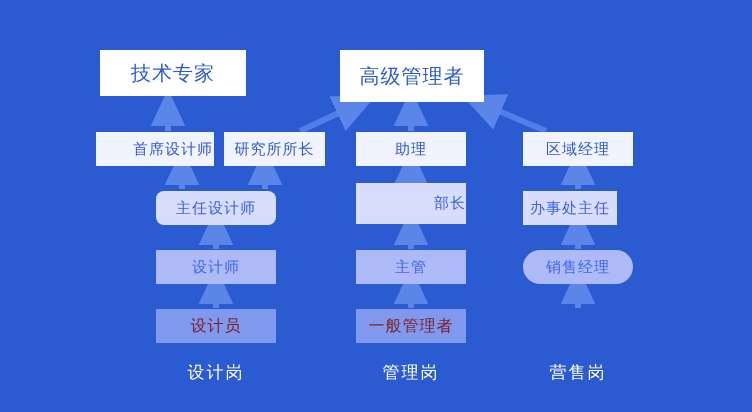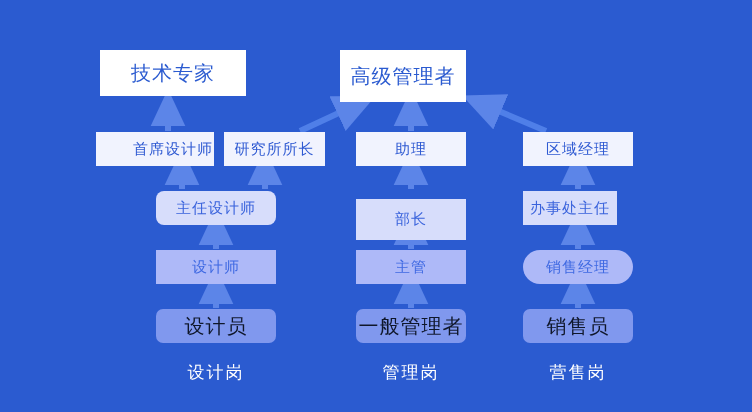--- a/index.html
+++ b/index.html
@@ -17,21 +17,21 @@
     box-sizing:border-box;
     white-space:nowrap;
     letter-spacing:1px;
   }
 
   
   .lv-top  { background:#FFFFFF; color:#2B5BD0; font-size:20px; }
   .lv-2    { background:#F1F3FE; color:#2F5AD2; font-size:15px; }
   .lv-3    { background:#D7DDFB; color:#3A63DC; font-size:15px; }
   .lv-4    { background:#AEB9F8; color:#3F69E2; font-size:15px;text-align:right; }
-  .lv-5    { background:#8098EE; color:#0f172a; font-size:20px;border-radius:7px; }
+  .lv-5    { background:#8098EE; color:#7f1d1d; font-size:16px; }
 
   .col-label{
     position:absolute;
     color:#FFFFFF;
     font-size:17px;
     letter-spacing:2px;
     text-align:center;
     white-space:nowrap;
   }
 
@@ -88,21 +88,21 @@
       <line x1="300" y1="131" x2="356" y2="105"></line>
 
       <line x1="546" y1="131" x2="482" y2="104"></line>
     </g>
   </svg>
 
   <div class="node lv-top" style="left:88px;top:50px;width:146px;height:46px;margin-left:12px;">
     <span>技术专家</span>
   </div>
 
-  <div class="node lv-top" style="left:340px;top:50px;width:126px;height:52px;">
+  <div class="node lv-top" style="left:340px;top:50px;width:144px;height:52px;">
     <span>高级管理者</span>
   </div>
 
   <div class="node lv-2" style="left:96px;top:132px;width:118px;height:34px;padding-left:36px;">
     <span>首席设计师</span>
   </div>
 
   <div class="node lv-2" style="left:224px;top:132px;width:101px;height:34px;">
     <span>研究所所长</span>
   </div>
@@ -112,21 +112,21 @@
   </div>
 
   <div class="node lv-2" style="left:523px;top:132px;width:110px;height:34px;">
     <span>区域经理</span>
   </div>
 
   <div class="node lv-3" style="left:156px;top:191px;width:120px;height:34px;border-radius:8px;">
     <span>主任设计师</span>
   </div>
 
-  <div class="node lv-3" style="left:356px;top:199px;width:110px;height:41px;">
+  <div class="node lv-3" style="left:356px;top:183px;width:110px;height:41px;justify-content:flex-end;">
     <span>部长</span>
   </div>
 
   <div class="node lv-3" style="left:523px;top:191px;width:94px;height:34px;">
     <span>办事处主任</span>
   </div>
 
   <div class="node lv-4" style="left:156px;top:250px;width:120px;height:34px;">
     <span>设计师</span>
   </div>
@@ -140,23 +140,20 @@
   </div>
 
   <div class="node lv-5" style="left:156px;top:309px;width:120px;height:34px;">
     <span>设计员</span>
   </div>
 
   <div class="node lv-5" style="left:356px;top:309px;width:110px;height:34px;">
     <span>一般管理者</span>
   </div>
 
-  <div class="node lv-5" style="left:523px;top:309px;width:110px;height:34px;">
-    <span>销售员</span>
-  </div>
 
   <div class="col-label" style="left:156px;top:361px;width:120px;">设计岗</div>
 
   <div class="col-label" style="left:356px;top:361px;width:110px;">管理岗</div>
 
   <div class="col-label" style="left:523px;top:361px;width:110px;">营售岗</div>
 
 </div>
 
 </body></html>

